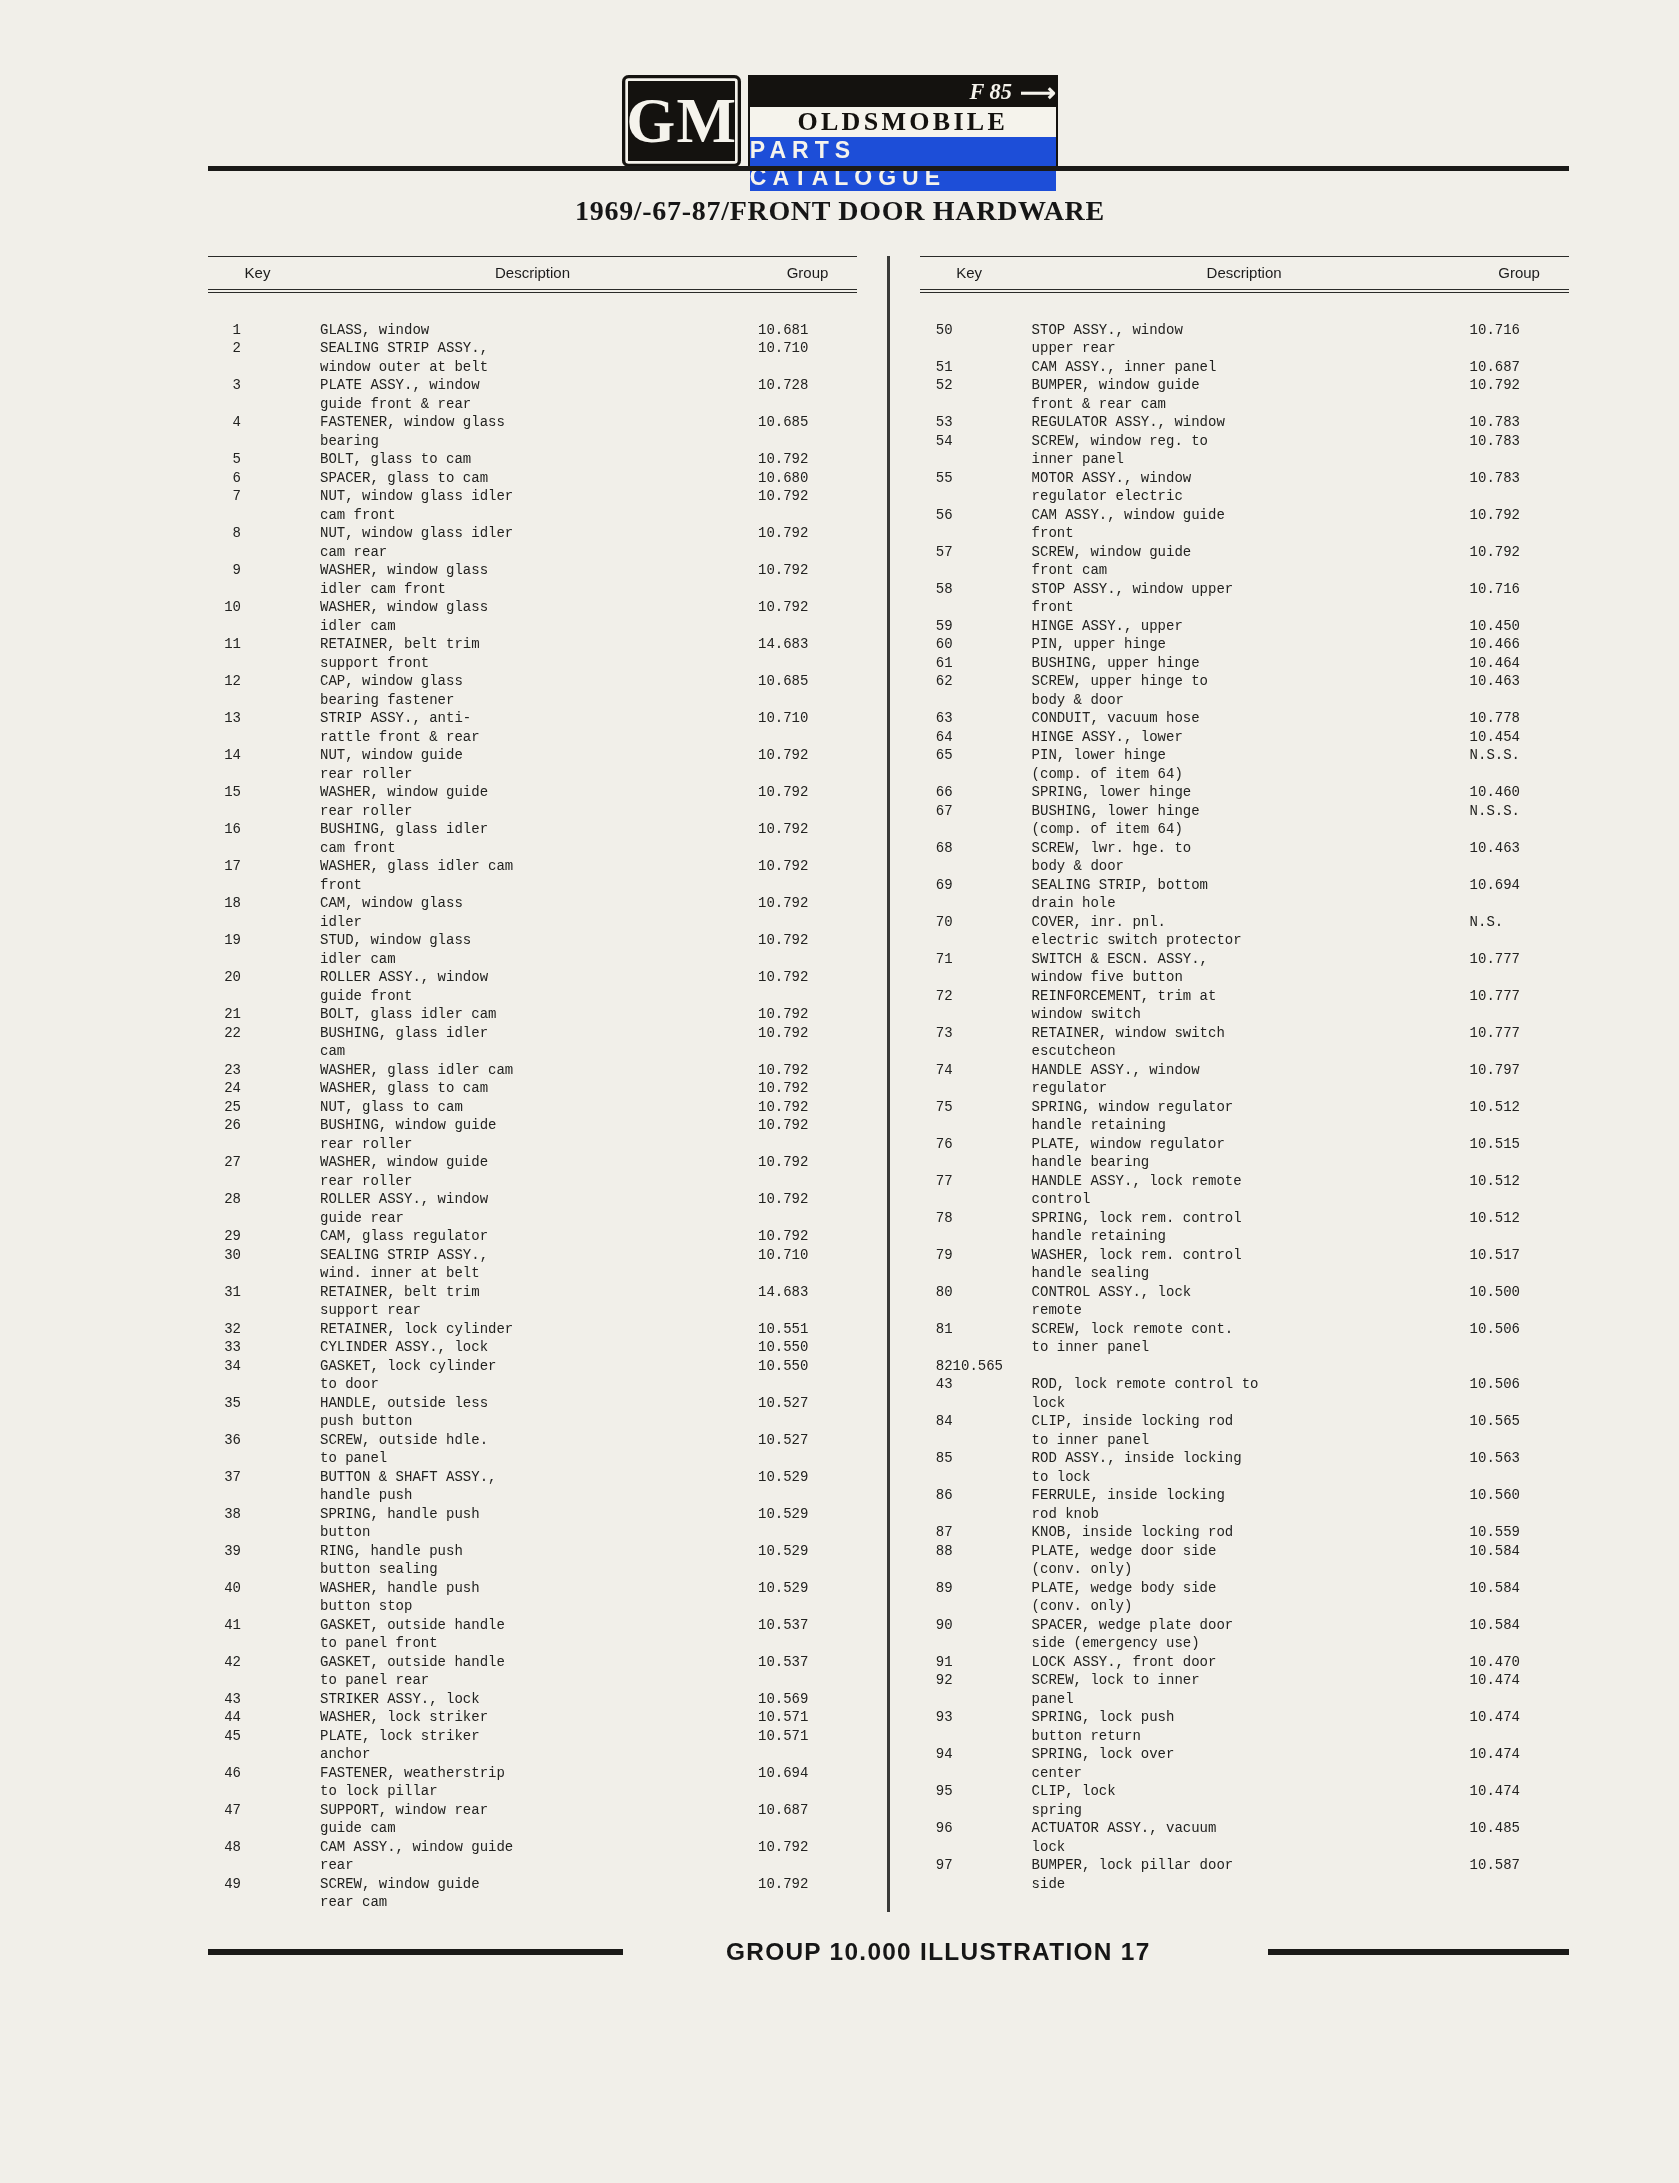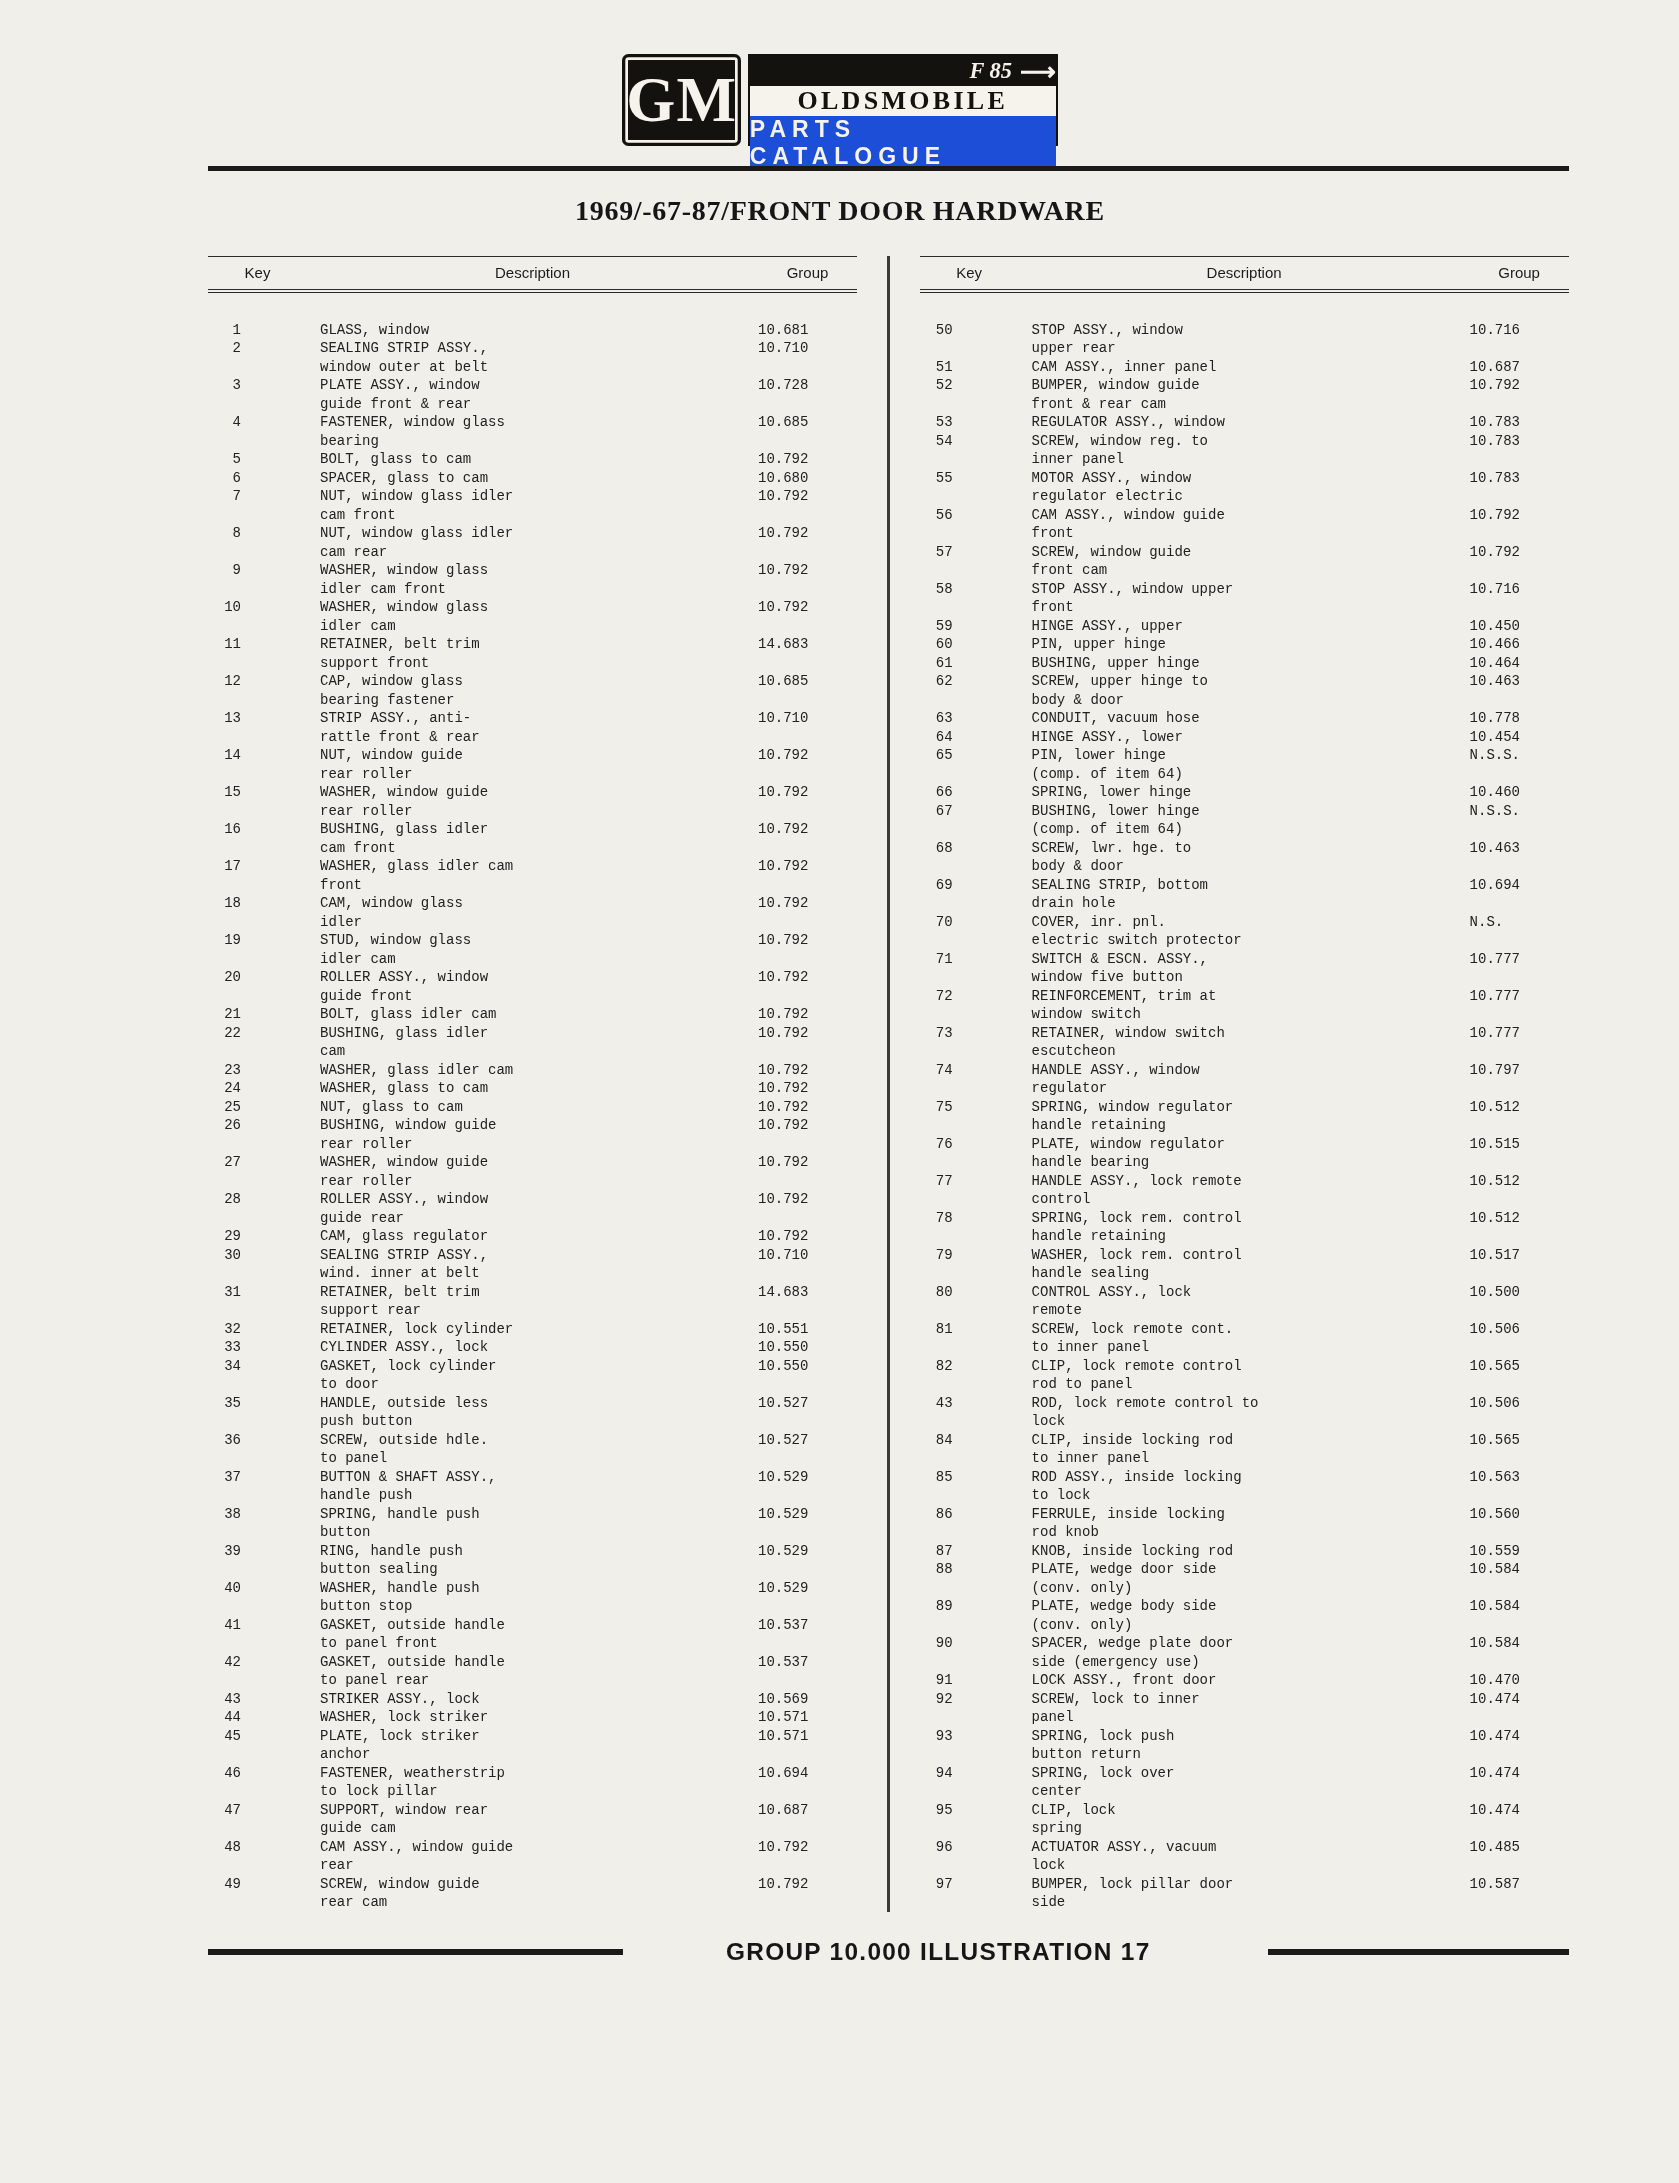--- a/index.html
+++ b/index.html
@@ -12,21 +12,21 @@
     height: 2183px;
     background: #f1efe9;
     margin: 0 auto;
     overflow: hidden;
     color: #262626;
   }
 
   
   .masthead {
     position: absolute;
-    top: 54px;
+    top: 75px;
     left: 0;
     width: 100%;
     display: flex;
     justify-content: center;
     align-items: stretch;
     gap: 6.6px;
   }
   .gm-logo {
     width: 119px;
     height: 92px;
@@ -682,22 +682,20 @@
             <div class="cell group">10.500</div>
           </div>
           <div class="row">
             <div class="cell key">81</div>
             <div class="cell desc">SCREW, lock remote cont.
 to inner panel</div>
             <div class="cell group">10.506</div>
           </div>
           <div class="row">
             <div class="cell key">82</div>
-            <div class="cell desc">CLIP, lock remote control
-rod to panel</div>
             <div class="cell group">10.565</div>
           </div>
           <div class="row">
             <div class="cell key">43</div>
             <div class="cell desc">ROD, lock remote control to
 lock</div>
             <div class="cell group">10.506</div>
           </div>
           <div class="row">
             <div class="cell key">84</div>

